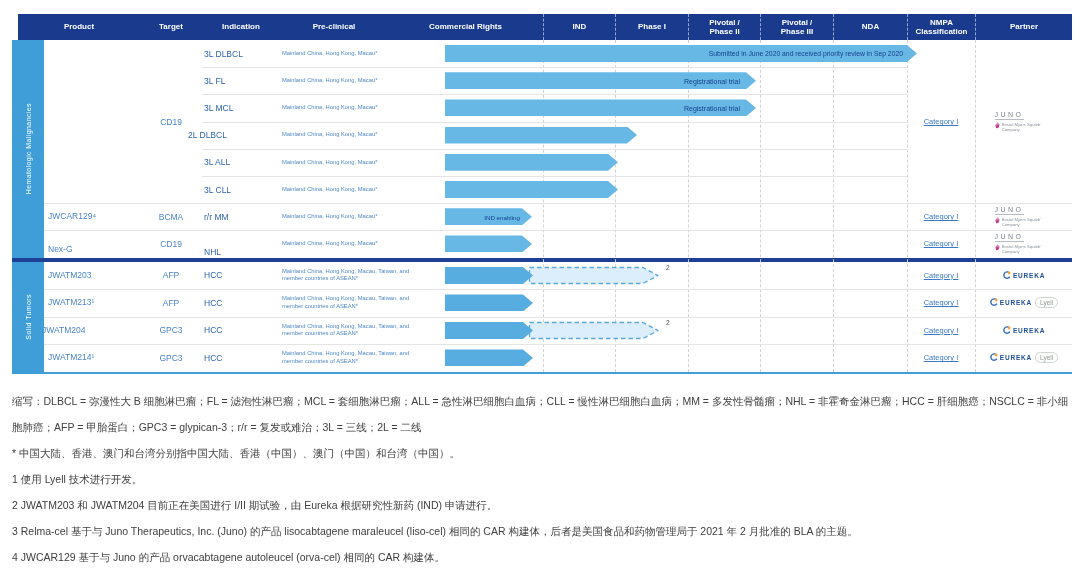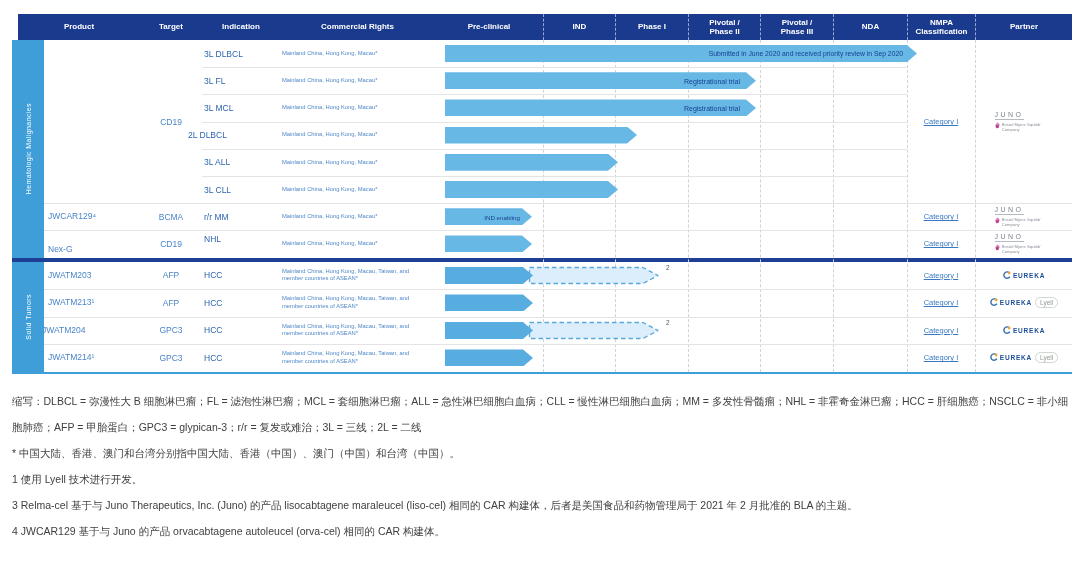--- a/index.html
+++ b/index.html
@@ -48,22 +48,22 @@
 </style>
 </head>
 <body>
 
 <div class="board">
 
   <div class="thead">
     <div class="hcell" style="width:122px">Product</div>
     <div class="hcell" style="width:62px">Target</div>
     <div class="hcell" style="width:78px">Indication</div>
+    <div class="hcell" style="width:108px">Pre-clinical</div>
     <div class="hcell" style="width:155px">Commercial Rights</div>
-    <div class="hcell" style="width:108px">Pre-clinical</div>
     <div class="hcell dash" style="width:72px">IND</div>
     <div class="hcell dash" style="width:73px">Phase I</div>
     <div class="hcell dash" style="width:72px">Pivotal /
 Phase II</div>
     <div class="hcell dash" style="width:73px">Pivotal /
 Phase III</div>
     <div class="hcell dash" style="width:74px">NDA</div>
     <div class="hcell dash" style="width:68px">NMPA
 Classification</div>
     <div class="hcell dash" style="width:97px">Partner</div>
@@ -119,21 +119,21 @@
   <div class="cell ind" style="left:204px;top:94.4px;width:76px;height:27.2px">3L MCL</div>
   <div class="cell rights" style="left:282px;top:94.4px;width:150px;height:27.2px">Mainland China, Hong Kong, Macau*</div>
   <div class="cell ind" style="left:188px;top:121.6px;width:76px;height:27.2px">2L DLBCL</div>
   <div class="cell rights" style="left:282px;top:121.6px;width:150px;height:27.2px">Mainland China, Hong Kong, Macau*</div>
   <div class="cell ind" style="left:204px;top:148.8px;width:76px;height:27.2px">3L ALL</div>
   <div class="cell rights" style="left:282px;top:148.8px;width:150px;height:27.2px">Mainland China, Hong Kong, Macau*</div>
   <div class="cell ind" style="left:204px;top:176px;width:76px;height:27.2px">3L CLL</div>
   <div class="cell rights" style="left:282px;top:176px;width:150px;height:27.2px">Mainland China, Hong Kong, Macau*</div>
   <div class="cell ind" style="left:204px;top:203.2px;width:76px;height:27.2px">r/r MM</div>
   <div class="cell rights" style="left:282px;top:203.2px;width:150px;height:27.2px">Mainland China, Hong Kong, Macau*</div>
-  <div class="cell ind" style="left:204px;top:225px;width:76px;height:27.2px">NHL</div>
+  <div class="cell ind" style="left:204px;top:238px;width:76px;height:27.2px">NHL</div>
   <div class="cell rights" style="left:282px;top:230.4px;width:150px;height:27.2px">Mainland China, Hong Kong, Macau*</div>
   <div class="cell ind" style="left:204px;top:261.6px;width:76px;height:27.5px">HCC</div>
   <div class="cell rights" style="left:282px;top:261.6px;width:150px;height:27.5px">Mainland China, Hong Kong, Macau, Taiwan, and member countries of ASEAN*</div>
   <div class="cell ind" style="left:204px;top:289.1px;width:76px;height:27.5px">HCC</div>
   <div class="cell rights" style="left:282px;top:289.1px;width:150px;height:27.5px">Mainland China, Hong Kong, Macau, Taiwan, and member countries of ASEAN*</div>
   <div class="cell ind" style="left:204px;top:316.6px;width:76px;height:27.5px">HCC</div>
   <div class="cell rights" style="left:282px;top:316.6px;width:150px;height:27.5px">Mainland China, Hong Kong, Macau, Taiwan, and member countries of ASEAN*</div>
   <div class="cell ind" style="left:204px;top:344.1px;width:76px;height:27.5px">HCC</div>
   <div class="cell rights" style="left:282px;top:344.1px;width:150px;height:27.5px">Mainland China, Hong Kong, Macau, Taiwan, and member countries of ASEAN*</div>
 
@@ -251,17 +251,18 @@
         <span>EUREKA</span>
       </span>
       <span class="lyell">Lyell</span>
     </span>
   </div>
 
   <div class="footnotes">
     <div>缩写：DLBCL = 弥漫性大 B 细胞淋巴瘤；FL = 滤泡性淋巴瘤；MCL = 套细胞淋巴瘤；ALL = 急性淋巴细胞白血病；CLL = 慢性淋巴细胞白血病；MM = 多发性骨髓瘤；NHL = 非霍奇金淋巴瘤；HCC = 肝细胞癌；NSCLC = 非小细胞肺癌；AFP = 甲胎蛋白；GPC3 = glypican-3；r/r = 复发或难治；3L = 三线；2L = 二线</div>
     <div>* 中国大陆、香港、澳门和台湾分别指中国大陆、香港（中国）、澳门（中国）和台湾（中国）。</div>
     <div>1 使用 Lyell 技术进行开发。</div>
+    <div>2 JWATM203 和 JWATM204 目前正在美国进行 I/II 期试验，由 Eureka 根据研究性新药 (IND) 申请进行。</div>
     <div>3 Relma-cel 基于与 Juno Therapeutics, Inc. (Juno) 的产品 lisocabtagene maraleucel (liso-cel) 相同的 CAR 构建体，后者是美国食品和药物管理局于 2021 年 2 月批准的 BLA 的主题。</div>
     <div>4 JWCAR129 基于与 Juno 的产品 orvacabtagene autoleucel (orva-cel) 相同的 CAR 构建体。</div>
   </div>
 
 </div>
 
 </body></html>

